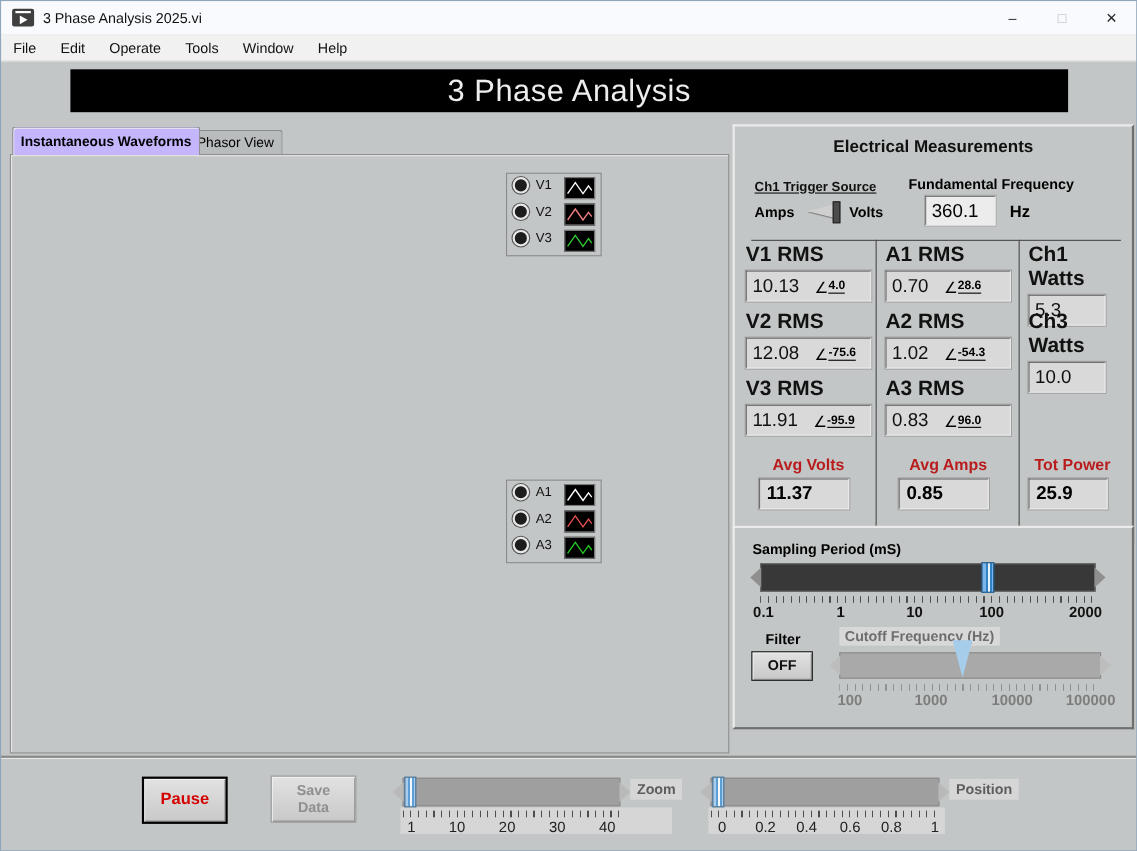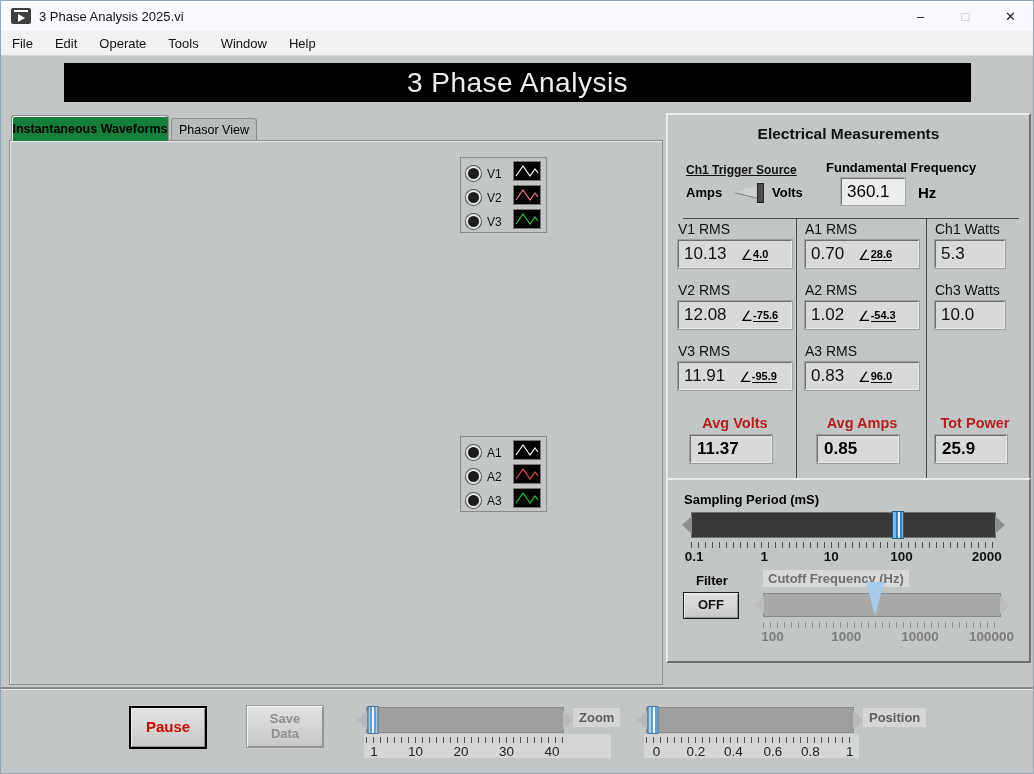--- a/index.html
+++ b/index.html
@@ -14,41 +14,41 @@
   .win-controls{position:absolute;right:0;top:0;height:30px;display:flex;}
   .win-btn{width:45px;height:30px;display:flex;align-items:center;justify-content:center;font-size:13px;color:#222;}
   .win-btn.dim{color:#b5b5b5;}
   .menubar{position:absolute;left:0;top:30px;width:100%;height:24px;background:#f1f1f1;border-bottom:1px solid #d6d6d6;display:flex;align-items:center;}
   .menu-item{font-size:13px;color:#111;padding:0 11px;height:100%;display:flex;align-items:center;}
   
   .banner{position:absolute;left:63px;top:62px;width:907px;height:39px;background:#000;display:flex;align-items:center;justify-content:center;}
   .banner span{color:#ededed;font-size:28px;letter-spacing:0.5px;}
   
   .tab{position:absolute;box-sizing:border-box;border:1px solid #8c8c8c;border-bottom:none;border-radius:3px 3px 0 0;display:flex;align-items:center;justify-content:center;font-size:12.5px;}
-  .tab.active{left:10px;top:114px;width:158px;height:26px;background:#15803d;font-weight:bold;z-index:3;box-shadow:inset 1px 1px 0 #ededed;}
+  .tab.active{left:10px;top:114px;width:171px;height:26px;background:#c4b5fd;font-weight:bold;z-index:3;box-shadow:inset 1px 1px 0 #ededed;}
   .tab.inactive{left:170px;top:117px;width:86px;height:23px;background:#b9bcbc;z-index:1;}
   .tabpage{position:absolute;left:8px;top:139px;width:654px;height:545px;border:1px solid #8e8e8e;box-shadow:inset 1px 1px 0 #e9e9e9;box-sizing:border-box;background:#c3c6c6;z-index:2;}
   
   .graph-module{position:absolute;background:#c3c6c6;border:2px solid;border-color:#ebebeb #6f6f6f #6f6f6f #ebebeb;box-sizing:border-box;}
   .graph-top{left:14px;top:143px;width:562px;height:274px;}
   .graph-bot{left:14px;top:422px;width:562px;height:256px;}
   .plot-area{position:absolute;background:#000;border:1px solid #5a5a5a;box-sizing:content-box;}
   .graph-top .plot-area{left:72px;top:9px;width:459px;height:240px;}
   .graph-bot .plot-area{left:72px;top:9px;width:459px;height:222px;}
   .ytick-col{position:absolute;left:22px;width:46px;}
   .graph-top .ytick-col{top:10px;height:240px;}
   .graph-bot .ytick-col{top:10px;height:222px;}
   .ytick{position:absolute;right:4px;transform:translateY(-50%);font-size:14px;color:#111;font-family:"DejaVu Sans Mono",monospace;}
   .xtick-row{position:absolute;left:72px;width:459px;height:18px;}
   .graph-top .xtick-row{top:253px;}
   .graph-bot .xtick-row{top:235px;}
   .xtick{position:absolute;top:2px;transform:translateX(-50%);font-size:13px;color:#111;font-family:"DejaVu Sans Mono",monospace;}
   .axis-ylabel{position:absolute;left:30px;top:50%;transform:translate(-50%,-50%) rotate(-90deg);font-weight:bold;font-size:14px;color:#111;}
   .legend{position:absolute;right:28px;top:11px;background:#c3c6c6;border:1px solid #8b8b8b;padding:3px 5px;display:flex;flex-direction:column;gap:4px;z-index:2;}
-  .legend-row{display:flex;align-items:flex-end;gap:6px;}
+  .legend-row{display:flex;align-items:flex-start;gap:6px;}
   .led{width:11px;height:11px;border-radius:50%;background:#1d1d1d;border:2px solid #e8e8e8;box-shadow:0 0 0 1px #555;}
   .legend-name{font-size:12px;color:#111;min-width:20px;}
   svg.legend-glyph{background:#000;border:1px solid #777;}
   
   .pointer-slide{position:absolute;width:18px;border:1px solid #8a8a8a;box-sizing:border-box;}
   .graph-top .pointer-slide{right:4px;top:5px;height:258px;background:#3a3a3a;}
   .graph-bot .pointer-slide{right:4px;top:5px;height:240px;background:#b6b6b6;}
   .cap{position:absolute;left:1px;width:0;height:0;border-left:7px solid transparent;border-right:7px solid transparent;}
   .cap.up{top:1px;border-bottom:8px solid #9f9f9f;}
   .cap.down{bottom:1px;border-top:8px solid #9f9f9f;}
@@ -84,21 +84,21 @@
   .hswitch{position:absolute;left:64px;top:68px;width:38px;height:18px;}
   .hswitch .lever{position:absolute;left:2px;top:3px;width:0;height:0;border-top:6px solid transparent;border-bottom:6px solid transparent;border-right:24px solid #cfcfcf;filter:drop-shadow(0 1px 0 #7f7f7f);}
   .hswitch .knob{position:absolute;right:6px;top:0;width:5px;height:18px;background:#4c4c4c;border:1px solid #222;}
   .fund-label{position:absolute;left:158px;top:45px;width:200px;font-weight:bold;font-size:13px;}
   .fund-box{position:absolute;left:173px;top:63px;width:64px;height:27px;background:#ececec;border:1px solid;border-color:#707070 #ececec #ececec #707070;box-shadow:0 0 0 1px #a8a8a8;font-size:17px;display:flex;align-items:center;padding-left:5px;box-sizing:border-box;}
   .fund-unit{position:absolute;left:250px;top:69px;font-weight:bold;font-size:15px;}
   .meas-hline{position:absolute;left:15px;top:103px;width:336px;height:1px;background:#4a4a4a;}
   .meas-vline{position:absolute;top:103px;bottom:4px;width:1px;background:#4a4a4a;}
   .meas-col{position:absolute;top:106px;}
   .mrow{height:61px;}
-  .mrow .mlabel{font-weight:normal;font-size:14px;margin-bottom:3px;color:#111;}
+  .mrow .mlabel{font-weight:bold;font-size:19px;margin-bottom:3px;color:#111;}
   .val-box{height:28px;background:#d9d9d9;border:1px solid;border-color:#6e6e6e #e9e9e9 #e9e9e9 #6e6e6e;box-shadow:0 0 0 1px #9f9f9f;display:flex;align-items:center;box-sizing:border-box;padding-left:5px;}
   .val-num{font-size:17px;color:#111;}
   .ang-wrap{margin-left:14px;display:flex;align-items:flex-end;}
   .ang-sym{font-size:14px;line-height:12px;}
   .ang-num{font-size:11px;font-weight:bold;border-bottom:1.5px solid #000;line-height:12px;}
   .avg-label{font-weight:bold;font-size:14.5px;text-align:center;margin:8px 0 4px 0;color:#b91c1c;}
   .avg-box{height:28px;background:#d9d9d9;border:1px solid;border-color:#6e6e6e #e9e9e9 #e9e9e9 #6e6e6e;box-shadow:0 0 0 1px #9f9f9f;display:flex;align-items:center;padding-left:6px;font-weight:bold;font-size:17px;box-sizing:border-box;}
   
   .samp{left:665px;top:477px;width:365px;height:185px;}
   .samp-label{position:absolute;left:16px;top:12px;font-weight:bold;font-size:13px;}

